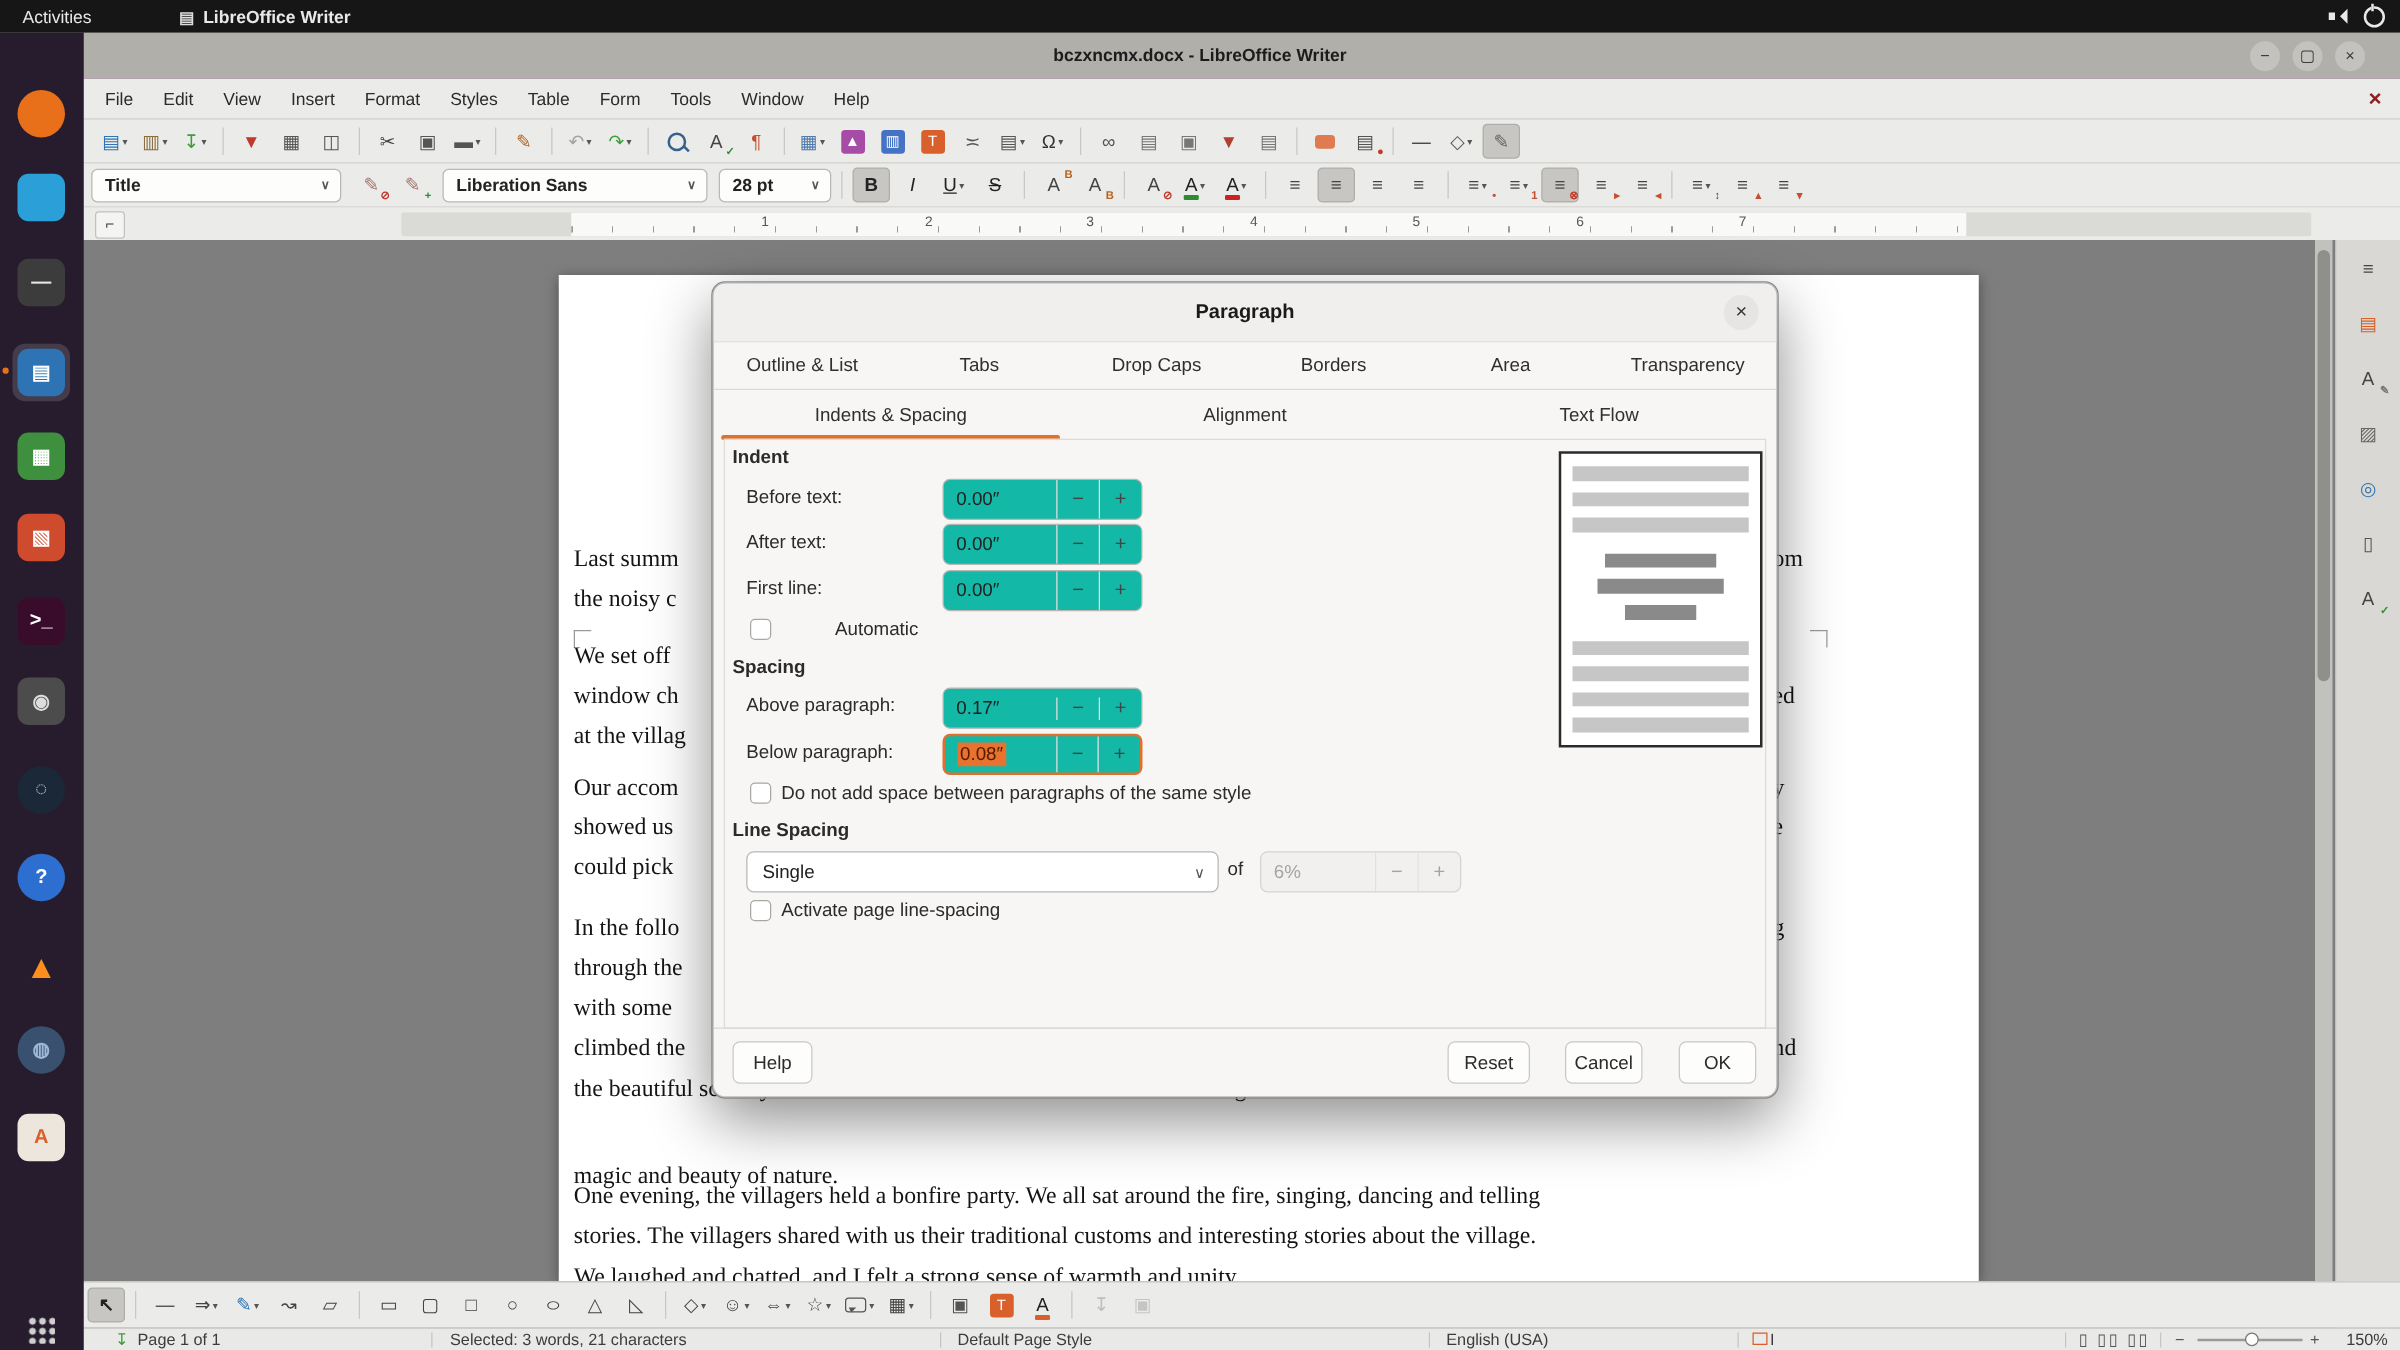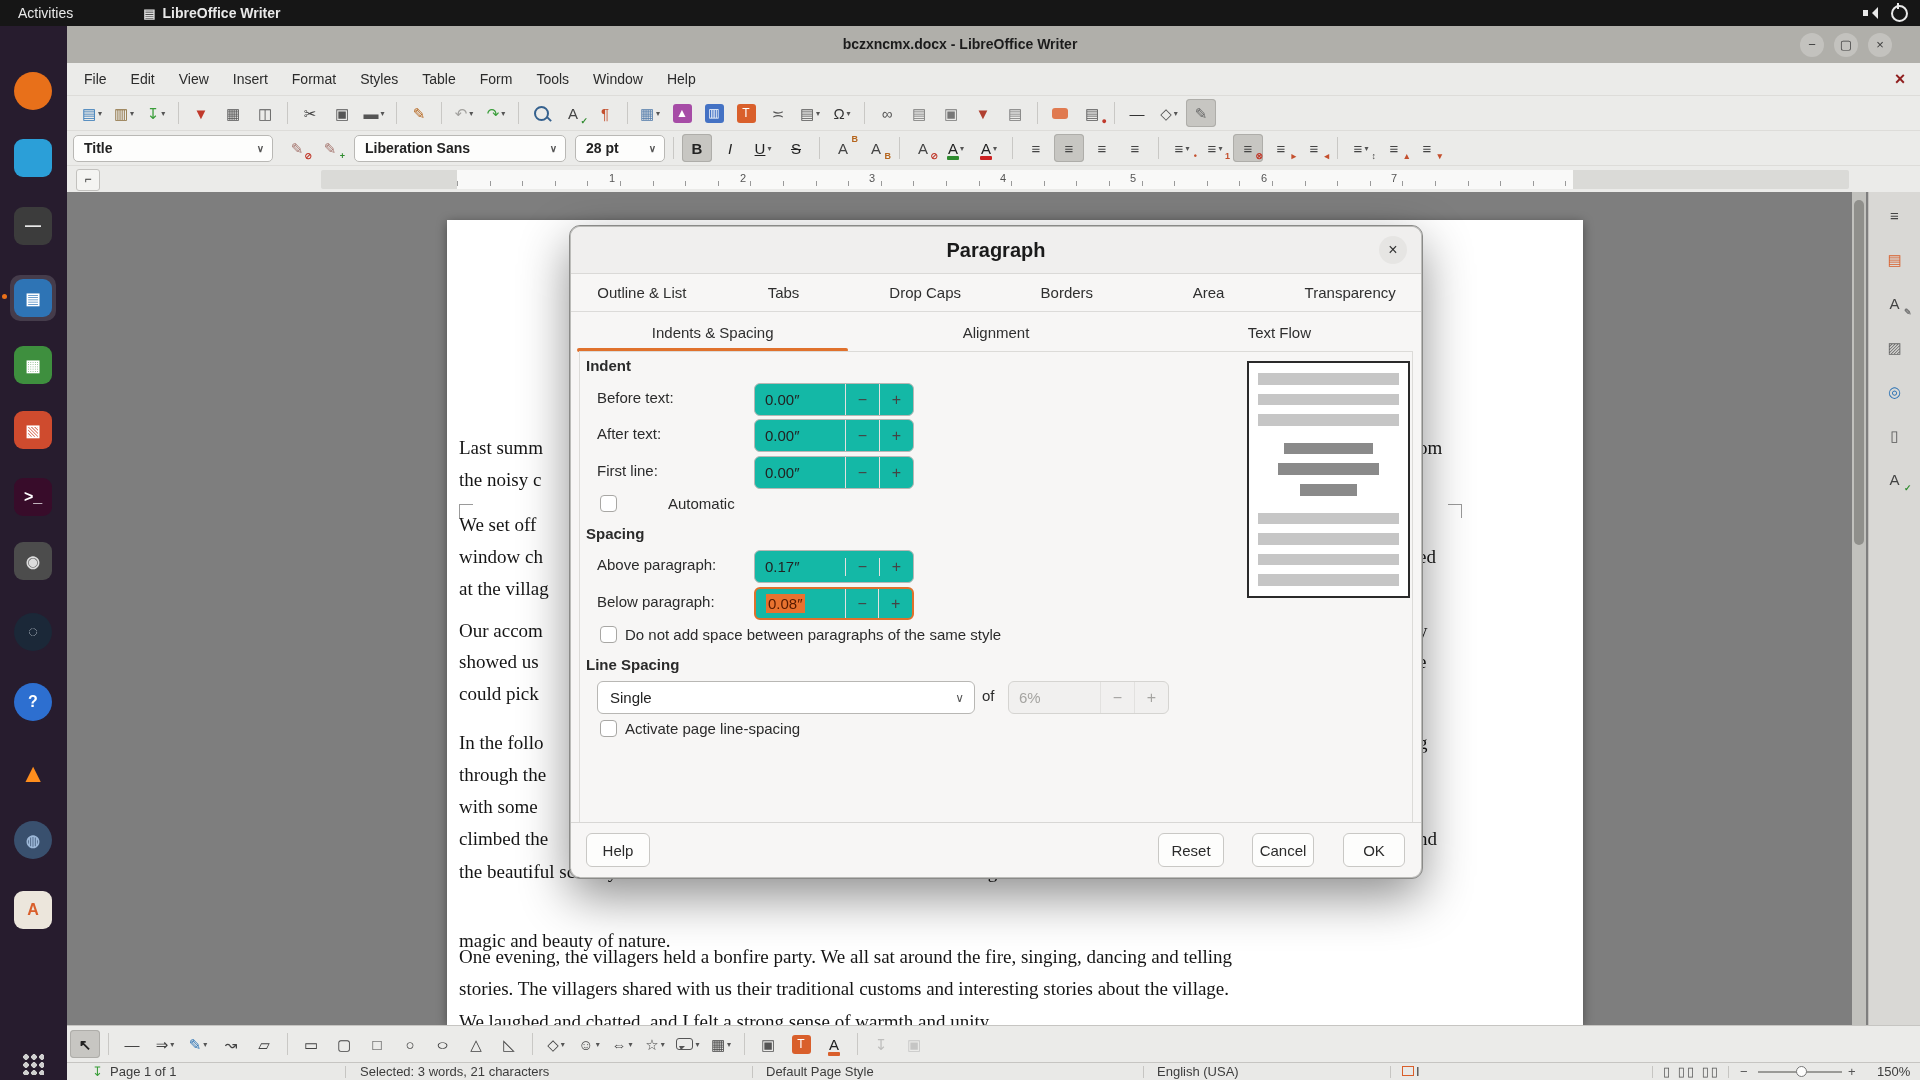--- a/index.html
+++ b/index.html
@@ -88,21 +88,21 @@
   .dock-tile.s{width:38px;height:38px;border-radius:9px;}
   .dock-tile.n{width:38px;height:38px;}
   .dock-grid{width:22px;height:22px;background:
     radial-gradient(circle 3px,#cfcfcf 2.6px,transparent 3px) 0 0/8px 8px;}
   
   .dlg{position:absolute;left:570px;top:226px;width:850px;height:650px;background:#f7f6f5;border:1px solid #88878486;
     outline:1px solid #8a8a88;border-radius:10px;box-shadow:0 18px 50px rgba(0,0,0,.45);z-index:40;}
   .dlg-title{position:absolute;left:0;top:0;right:0;height:46px;background:#f0efee;border-bottom:1px solid #dad9d7;
     border-radius:10px 10px 0 0;}
   .dlg-title .t{position:absolute;left:0;right:0;top:0;height:46px;line-height:46px;text-align:center;
-    font-size:20px;font-weight:700;color:#1a1a1a;}
+    font-size:16px;font-weight:700;color:#1a1a1a;}
   .dlg-close{position:absolute;right:14px;top:9px;width:28px;height:28px;border-radius:50%;background:#e6e5e3;
     color:#333;font-size:16px;text-align:center;line-height:27px;}
   .dlg-tabs1{position:absolute;left:0;right:0;top:46px;height:38px;display:flex;}
   .dlg-tabs2{position:absolute;left:0;right:0;top:84px;height:40px;display:flex;border-top:1px solid #dcdbd9;}
   .dlg-tab{flex:1;display:flex;align-items:center;justify-content:center;font-size:15px;color:#2f2f2f;position:relative;}
   .dlg-tabs2 .dlg-tab.active::after{content:"";position:absolute;left:6px;right:6px;bottom:0;height:4px;
     background:#e0712c;border-radius:2px;}
   .dlg-content{position:absolute;left:8px;right:8px;top:124px;bottom:54px;border:1px solid #dcdbd8;background:#f7f6f5;padding-left:33px;}
   .sect{position:absolute;font-size:15px;font-weight:700;color:#2b2b2b;left:6px;}
   .flabel{position:absolute;font-size:15px;color:#2b2b2b;left:17px;white-space:nowrap;}

